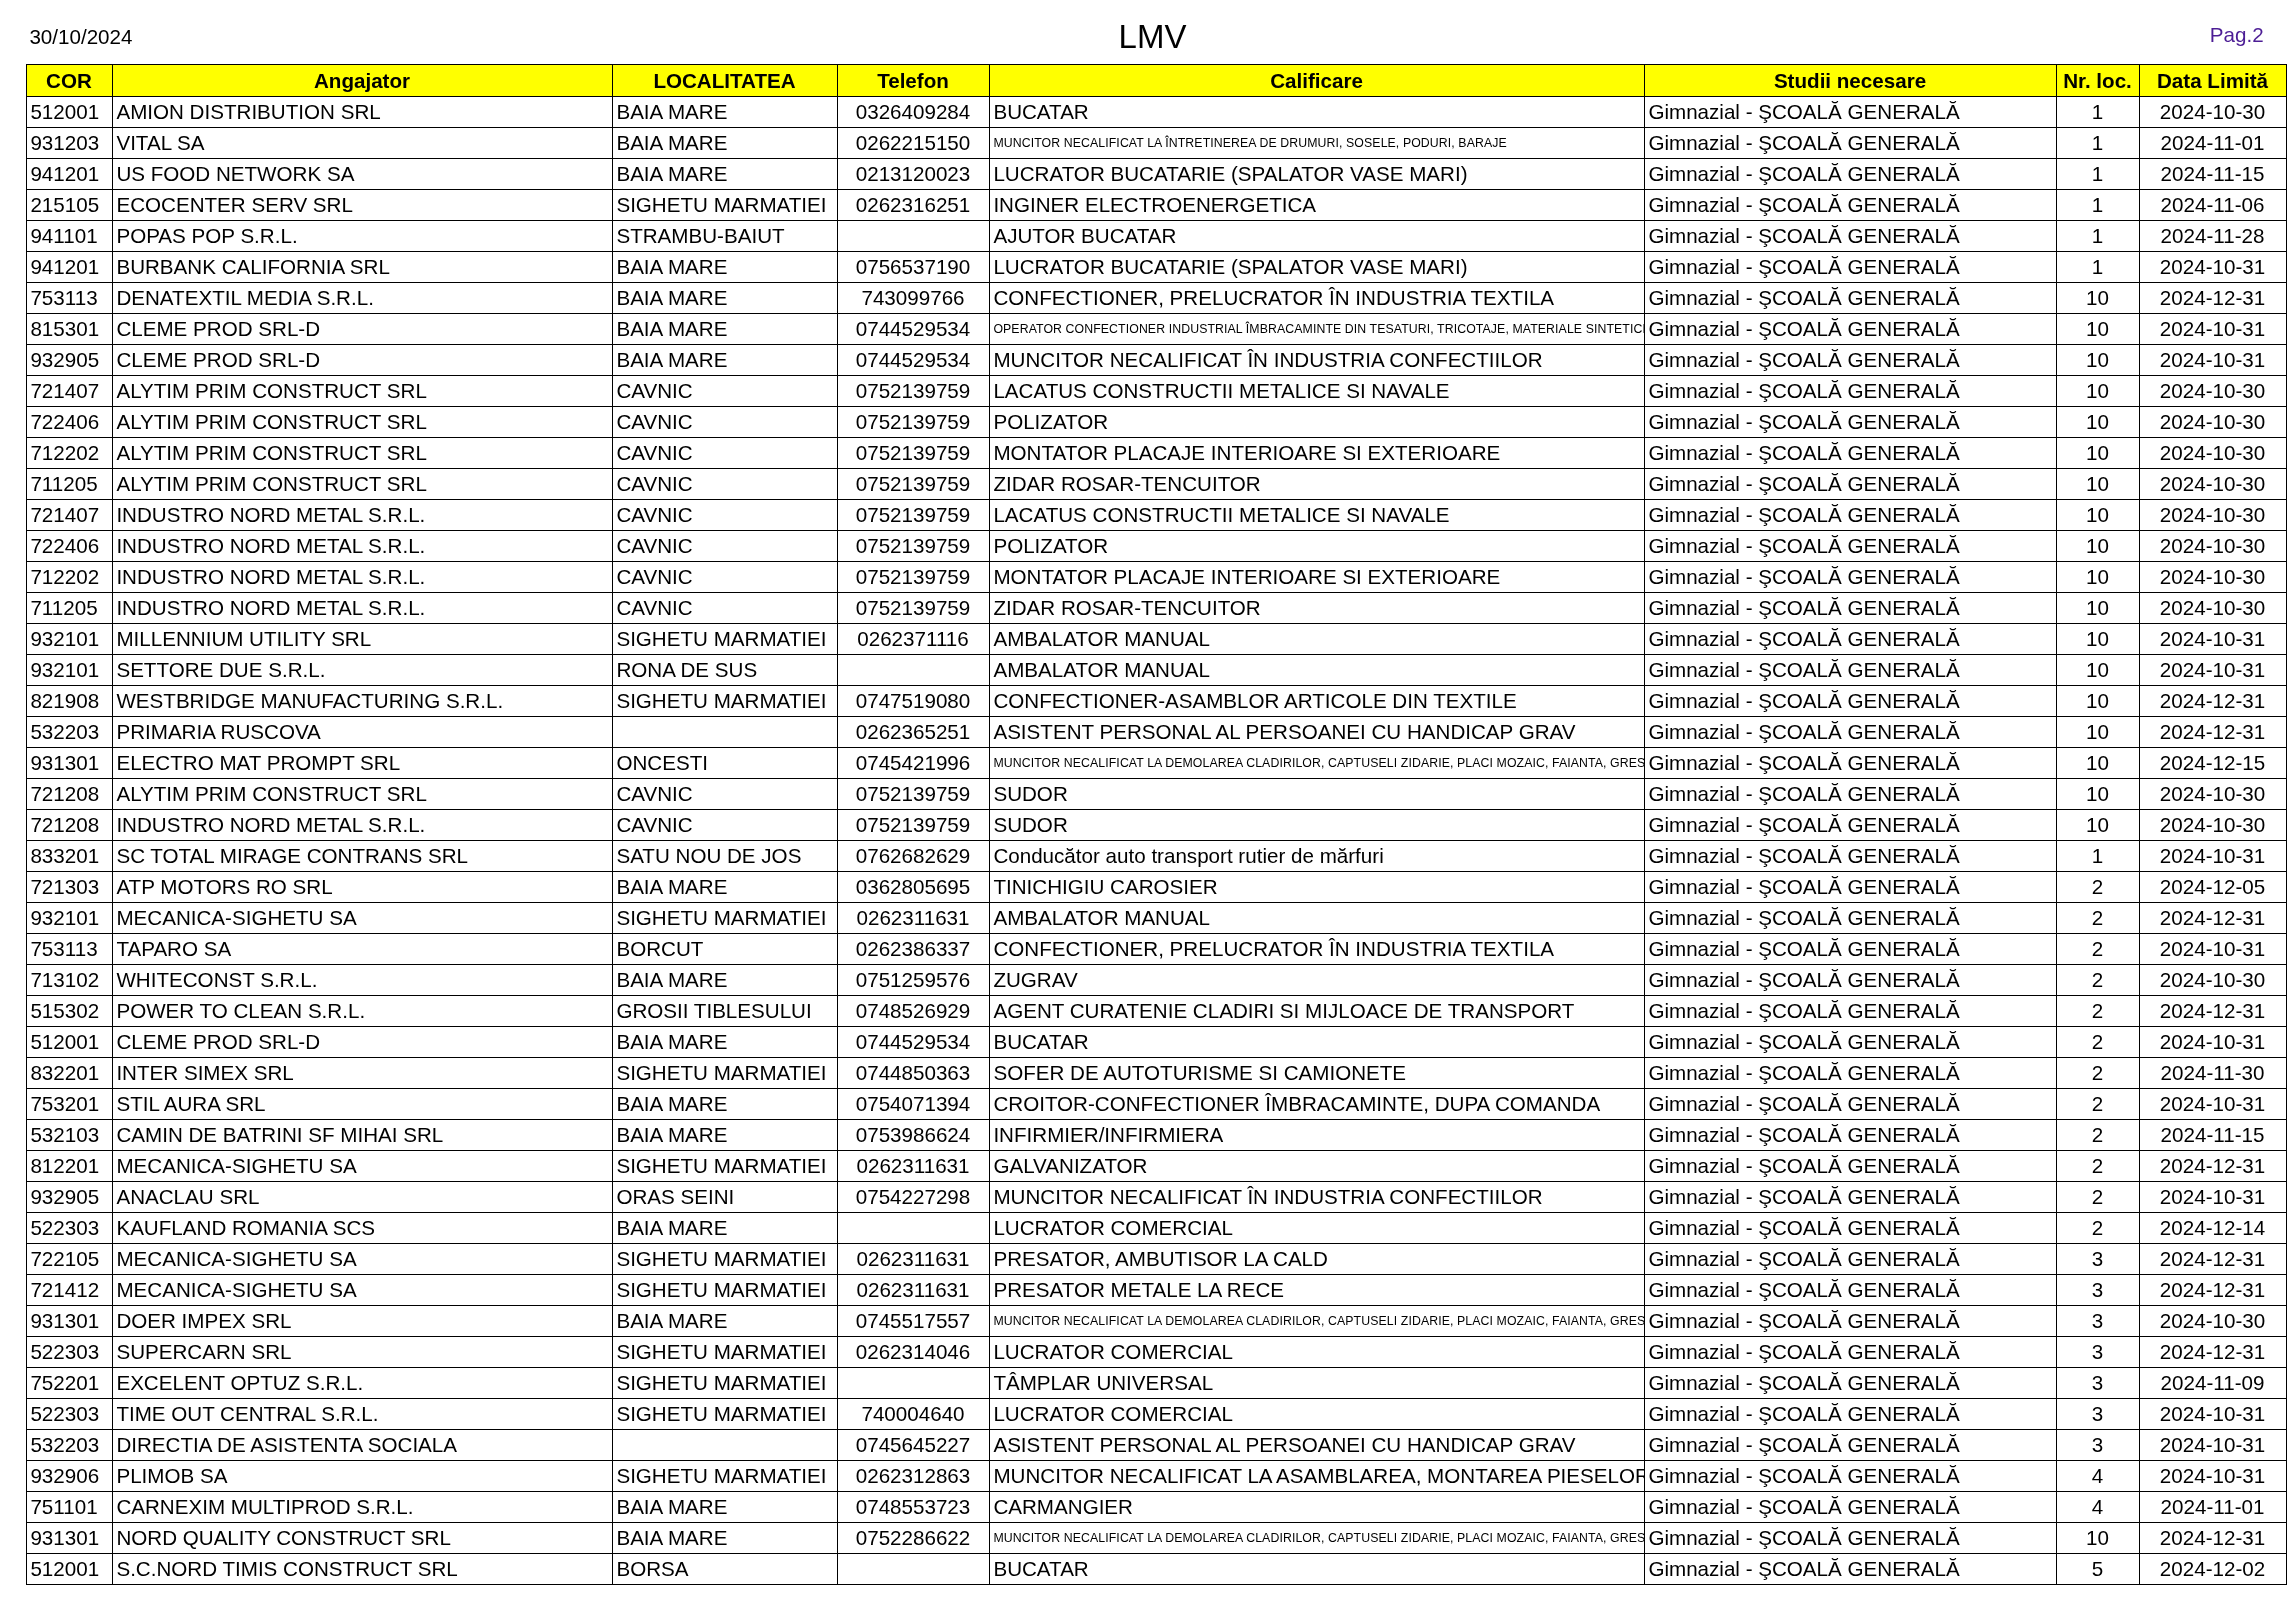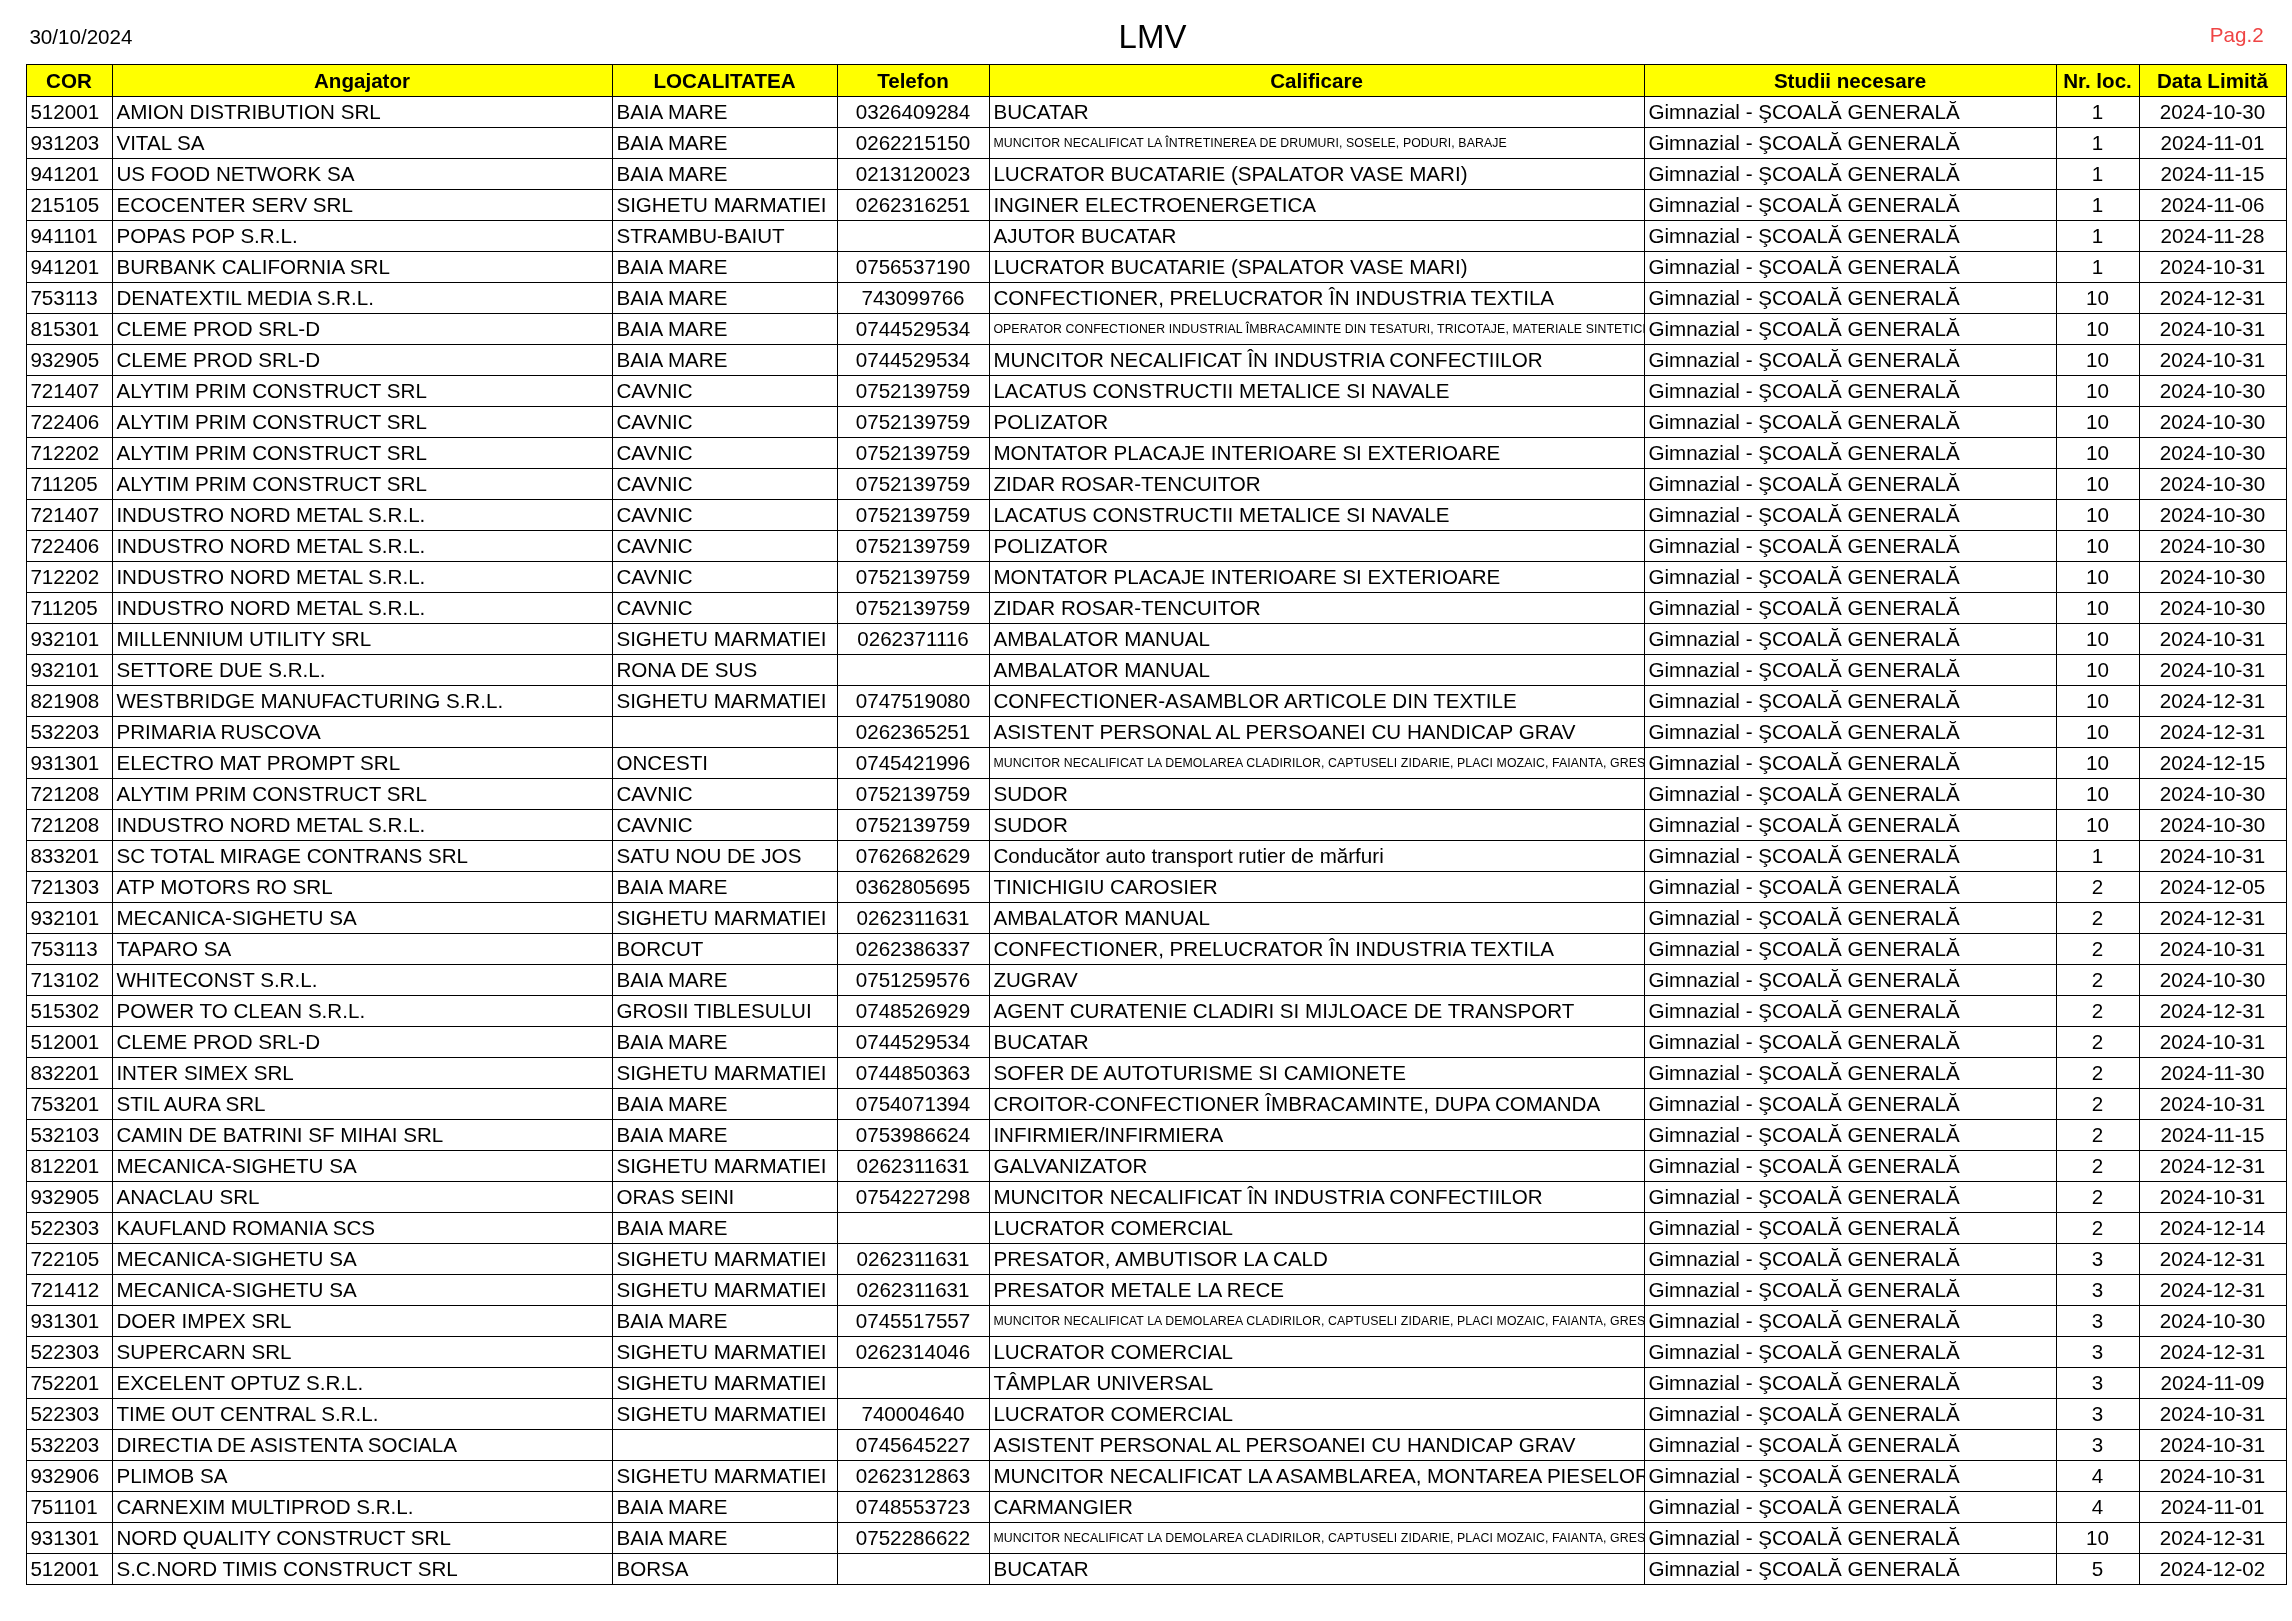--- a/index.html
+++ b/index.html
@@ -39,21 +39,21 @@
     top: 0;
     text-align: center;
     font-size: 33px;
     color: #000;
   }
   .hdr-page {
     position: absolute;
     right: 3.9px;
     top: 5.9px;
     font-size: 20.6px;
-    color: #ef4444;
+    color: #4c1d95;
   }
   table.jobs {
     border-collapse: collapse;
     width: 2241px;
     table-layout: fixed;
     margin-top: 3.9px;
   }
   table.jobs th, table.jobs td {
     border: 1px solid #000;
     padding: 0 3.9px;

